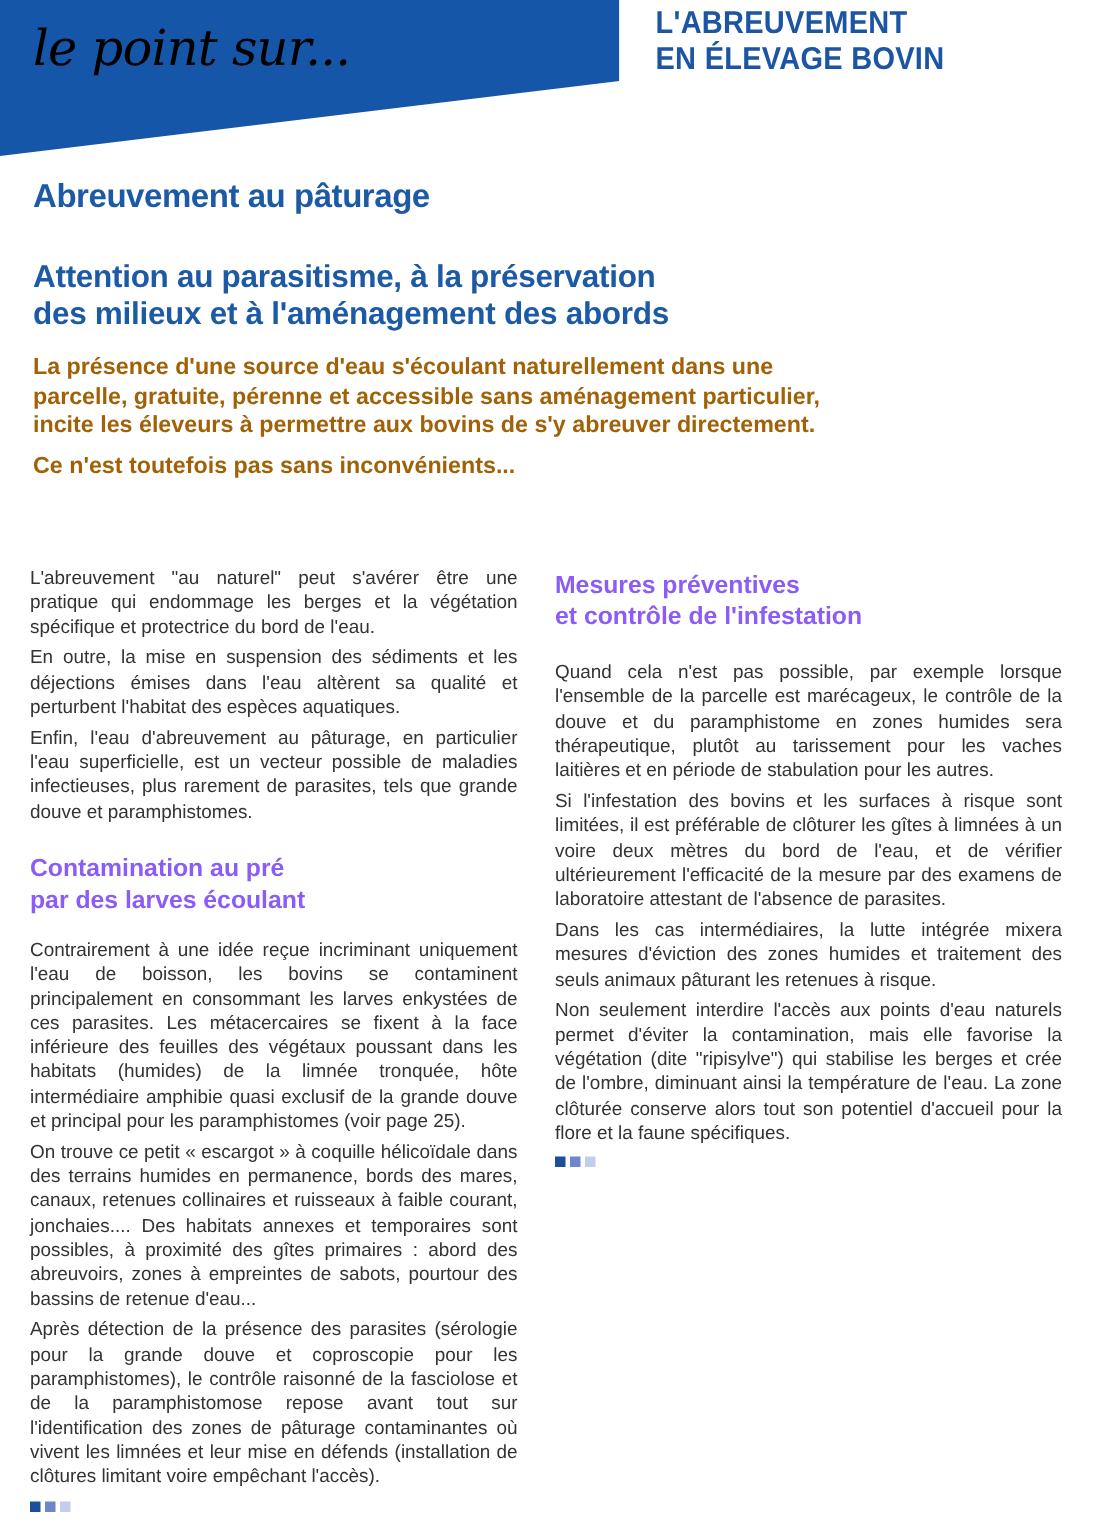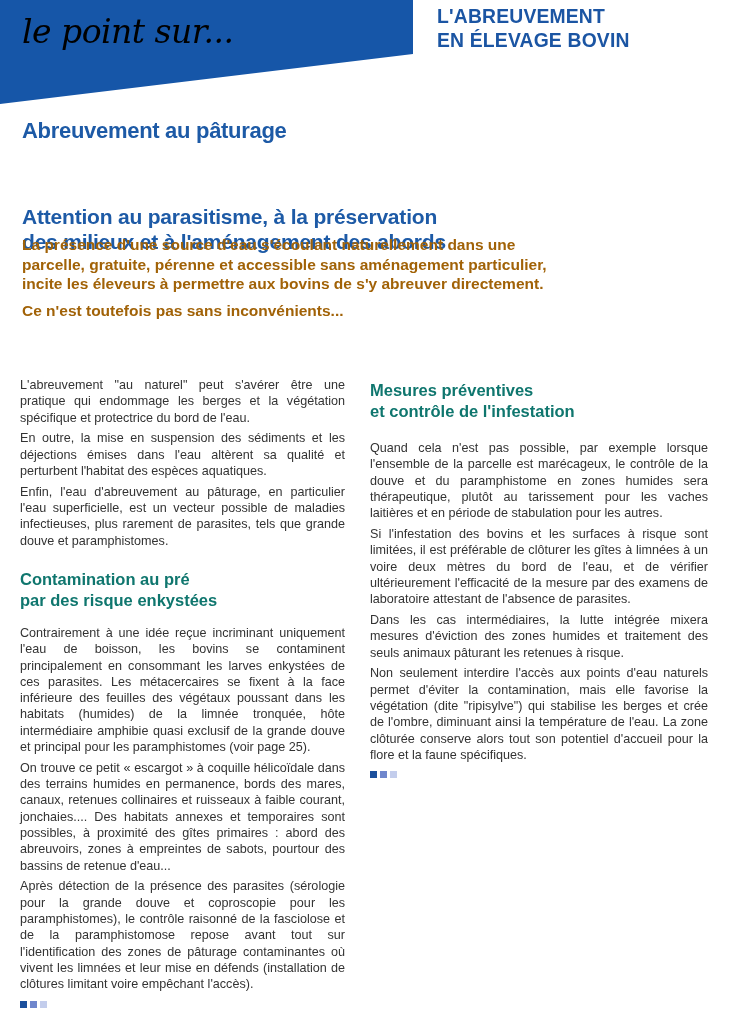--- a/index.html
+++ b/index.html
@@ -26,37 +26,36 @@
   .series-title div { white-space: nowrap; }
   .main-title {
     position: absolute; left: 22px; top: 118px; color: #1d5aa6;
     font-family: "Liberation Sans", sans-serif; font-weight: bold; font-size: 22px;
     white-space: nowrap; letter-spacing: -0.3px;
   }
   .subtitle {
     position: absolute; left: 22px; top: 172px; color: #1d5aa6;
     font-family: "Liberation Sans", sans-serif; font-weight: bold; font-size: 21px; line-height: 25px;
     letter-spacing: -0.2px;
-    margin-top: 32px;
   }
   .subtitle div { white-space: nowrap; }
   .intro {
     position: absolute; left: 22px; top: 235px; width: 580px; color: #a16207;
     font-family: "Liberation Sans", sans-serif; font-weight: bold; font-size: 15.5px; line-height: 19.5px;
   }
   .intro p { margin: 0 0 7px 0; }
   .col {
     position: absolute; font-family: "Liberation Sans", sans-serif; font-size: 12.6px;
     line-height: 16.3px; color: #333333; text-align: justify;
   }
   .col-left { left: 20px; top: 377px; width: 325px; }
   .col-right { left: 370px; top: 376px; width: 338px; }
   .col p { margin: 0 0 4.5px 0; hyphens: manual; }
   .section-heading {
-    color: #0f766e; font-weight: bold; font-size: 16.5px; line-height: 21px; margin: 0; text-align: left;
+    color: #8b5cf6; font-weight: bold; font-size: 16.5px; line-height: 21px; margin: 0; text-align: left;
   }
   .section-heading div { white-space: nowrap; }
   .squares { display: flex; gap: 3px; margin-top: 8px; }
   .sq { width: 7px; height: 7px; display: inline-block; }
 </style>
 </head>
 <body>
 
 <div class="banner"></div>
 <div class="banner-text">le point sur...</div>
@@ -78,21 +77,21 @@
   <p>Ce n'est toutefois pas sans inconvénients...</p>
 </div>
 
 <div class="col col-left">
   <p>L'abreuvement "au naturel" peut s'avérer être une pratique qui endommage les berges et la végétation spécifique et protectrice du bord de l'eau.</p>
   <p>En outre, la mise en suspension des sédiments et les déjections émises dans l'eau altèrent sa qualité et perturbent l'habitat des espèces aquatiques.</p>
   <p>Enfin, l'eau d'abreuvement au pâturage, en parti­culier l'eau superficielle, est un vecteur possible de maladies infectieuses, plus rarement de parasites, tels que grande douve et paramphistomes.</p>
 
   <div class="section-heading" style="margin-top:20px;margin-bottom:14px;">
     <div>Contamination au pré</div>
-    <div>par des risque enkystées</div>
+    <div>par des larves écoulant</div>
   </div>
 
   <p>Contrairement à une idée reçue incriminant unique­ment l'eau de boisson, les bovins se contaminent principalement en consommant les larves enkys­tées de ces parasites. Les métacercaires se fixent à la face inférieure des feuilles des végétaux poussant dans les habitats (humides) de la limnée tronquée, hôte intermédiaire amphibie quasi exclusif de la grande douve et principal pour les paramphistomes (voir page 25).</p>
   <p>On trouve ce petit « escargot » à coquille hélicoïdale dans des terrains humides en permanence, bords des mares, canaux, retenues collinaires et ruisseaux à faible courant, jonchaies.... Des habitats annexes et temporaires sont possibles, à proximité des gîtes primaires : abord des abreuvoirs, zones à empreintes de sabots, pourtour des bassins de retenue d'eau...</p>
   <p>Après détection de la présence des parasites (sé­rologie pour la grande douve et coproscopie pour les paramphistomes), le contrôle raisonné de la fas­ciolose et de la paramphistomose repose avant tout sur l'identification des zones de pâturage contami­nantes où vivent les limnées et leur mise en défends (installation de clôtures limitant voire empêchant l'accès).</p>
 
   <div class="squares">
     <span class="sq" style="background:#1b4f9c"></span>
     <span class="sq" style="background:#6f86cc"></span>
     <span class="sq" style="background:#c3cdec"></span>

